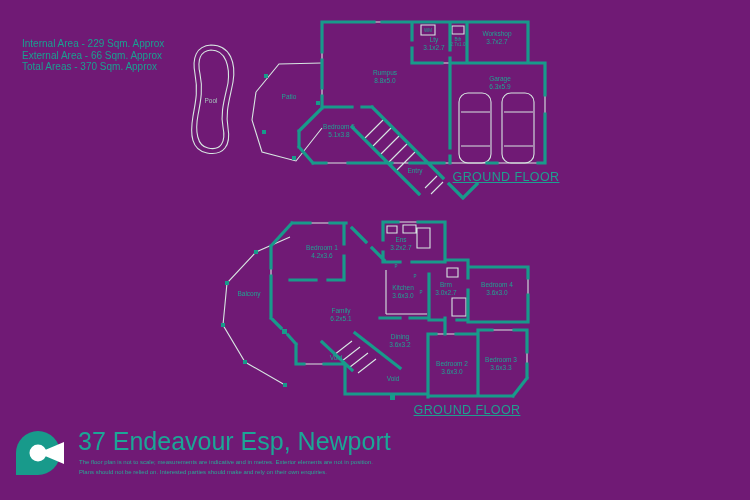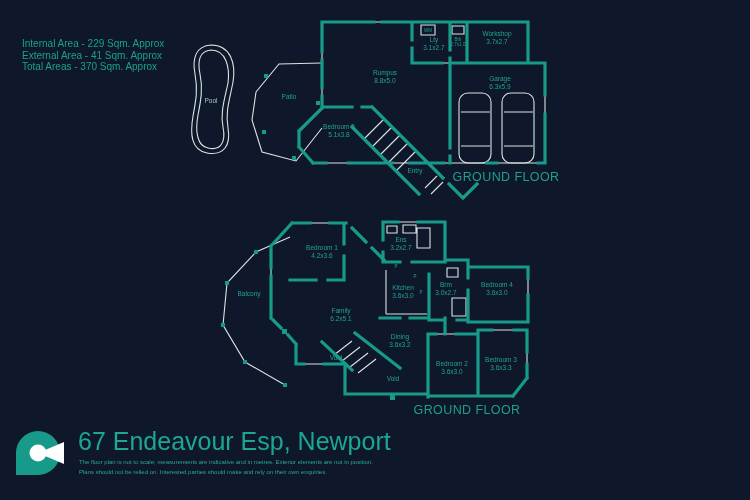--- a/index.html
+++ b/index.html
@@ -1,28 +1,28 @@
 <!DOCTYPE html>
 <html><head>
 <meta charset="utf-8">
 <style>
   html,body{margin:0;padding:0;background:#fff;}
-  #canvas{position:relative;width:750px;height:500px;background:#0f172a;overflow:hidden;
+  #canvas{position:relative;width:750px;height:500px;background:#701a75;overflow:hidden;
           font-family:"Liberation Sans",sans-serif;}
   .abs{position:absolute;}
   
   .area-info{left:22px;top:38px;color:#1aa090;font-size:10px;line-height:11.5px;}
   
   .rl{position:absolute;transform:translate(-50%,-50%);text-align:center;color:#21a392;
       font-size:6.5px;line-height:7.5px;white-space:nowrap;}
   .rl span{display:block;}
   .rl.xs{font-size:4.5px;line-height:5px;}
   .rl.pool-lbl{color:#a7c3bd;font-size:6.5px;}
   .ftitle{position:absolute;transform:translate(-50%,-50%);color:#1f9f8f;font-size:12.5px;
-          letter-spacing:.4px;white-space:nowrap;}
+          letter-spacing:.4px;white-space:nowrap;text-decoration:underline;}
   
   .addr{left:78px;top:427px;color:#1ca696;font-size:25px;white-space:nowrap;}
   .disc{left:79px;top:457px;color:#2aa795;font-size:6px;line-height:10px;white-space:nowrap;}
   svg{position:absolute;left:0;top:0;}
   .w{stroke:#189a8b;stroke-width:3.2;fill:none;stroke-linecap:square;}
   .l{stroke:#d7e6e2;stroke-width:1.1;fill:none;}
   .post{fill:#189a8b;}
 </style>
 </head>
 <body>
@@ -122,21 +122,21 @@
 
     <g transform="translate(12,426)">
       <path fill="#189a8b" d="M26,5 A22,22 0 0 1 48,27 A22,22 0 0 1 26,49 L4,49 L4,27 A22,22 0 0 1 26,5 Z"></path>
       <polygon fill="#ffffff" points="26,27 52,16 52,38"></polygon>
       <circle fill="#ffffff" cx="26" cy="27" r="8.5"></circle>
     </g>
   </svg>
 
   <div class="abs area-info">
     <div>Internal Area - 229 Sqm. Approx</div>
-    <div>External Area - 41 Sqm. Approx</div>
+    <div>External Area - 66 Sqm. Approx</div>
     <div>Total Areas - 370 Sqm. Approx</div>
   </div>
 
   <div class="rl pool-lbl" style="left:211px;top:101px">
       <span>Pool</span>
     </div>
 
   <div class="rl" style="left:289px;top:97px">
       <span>Patio</span>
     </div>
@@ -221,19 +221,19 @@
       <span>P</span>
     </div>
   <div class="rl xs" style="left:415px;top:276px">
       <span>P</span>
     </div>
   <div class="rl xs" style="left:421px;top:292px">
       <span>P</span>
     </div>
   <div class="ftitle" style="left:467px;top:410px">GROUND FLOOR</div>
 
-  <div class="abs addr">67 Endeavour Esp, Newport</div>
+  <div class="abs addr">37 Endeavour Esp, Newport</div>
   <div class="abs disc">
     <div>The floor plan is not to scale; measurements are indicative and in metres. Exterior elements are not in position.</div>
     <div>Plans should not be relied on. Interested parties should make and rely on their own enquiries.</div>
   </div>
 
 </div>
 
 </body></html>

